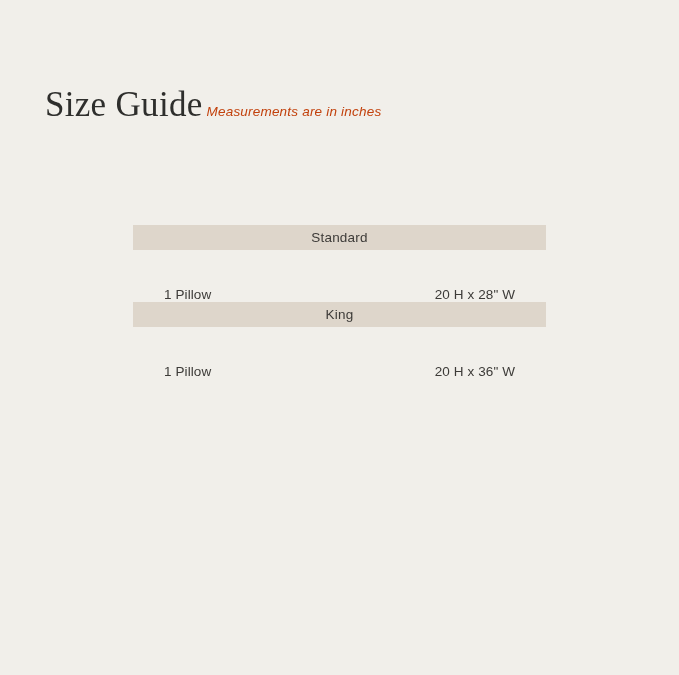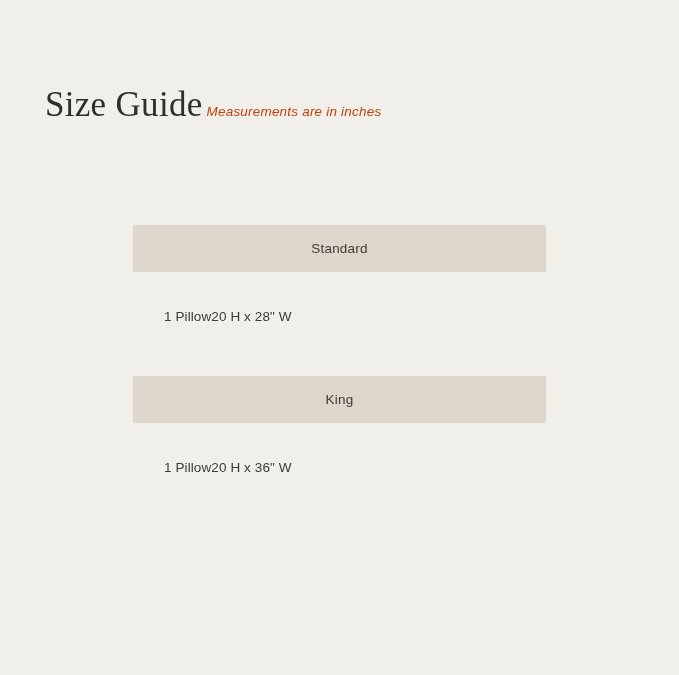--- a/index.html
+++ b/index.html
@@ -49,36 +49,36 @@
   .tables {
     position: absolute;
     left: 133px;
     top: 225px;
     width: 413px;
   }
   .size-block {
     width: 413px;
   }
   .size-block + .size-block {
-    margin-top: 52px;
   }
   .band {
     background: #ded6cb;
-    height: 47px;
+    height: 25px;
     display: flex;
     align-items: center;
     justify-content: center;
   }
   .band-label {
     font-size: 13.5px;
     color: #3d3b38;
     letter-spacing: 0.2px;
   }
   .row {
     display: flex;
+    justify-content: space-between;
     align-items: baseline;
     padding: 0 31px 0 31px;
     margin-top: 37px;
   }
   .cell {
     font-size: 13.5px;
     color: #3d3b38;
     letter-spacing: 0.1px;
     white-space: nowrap;
   }

